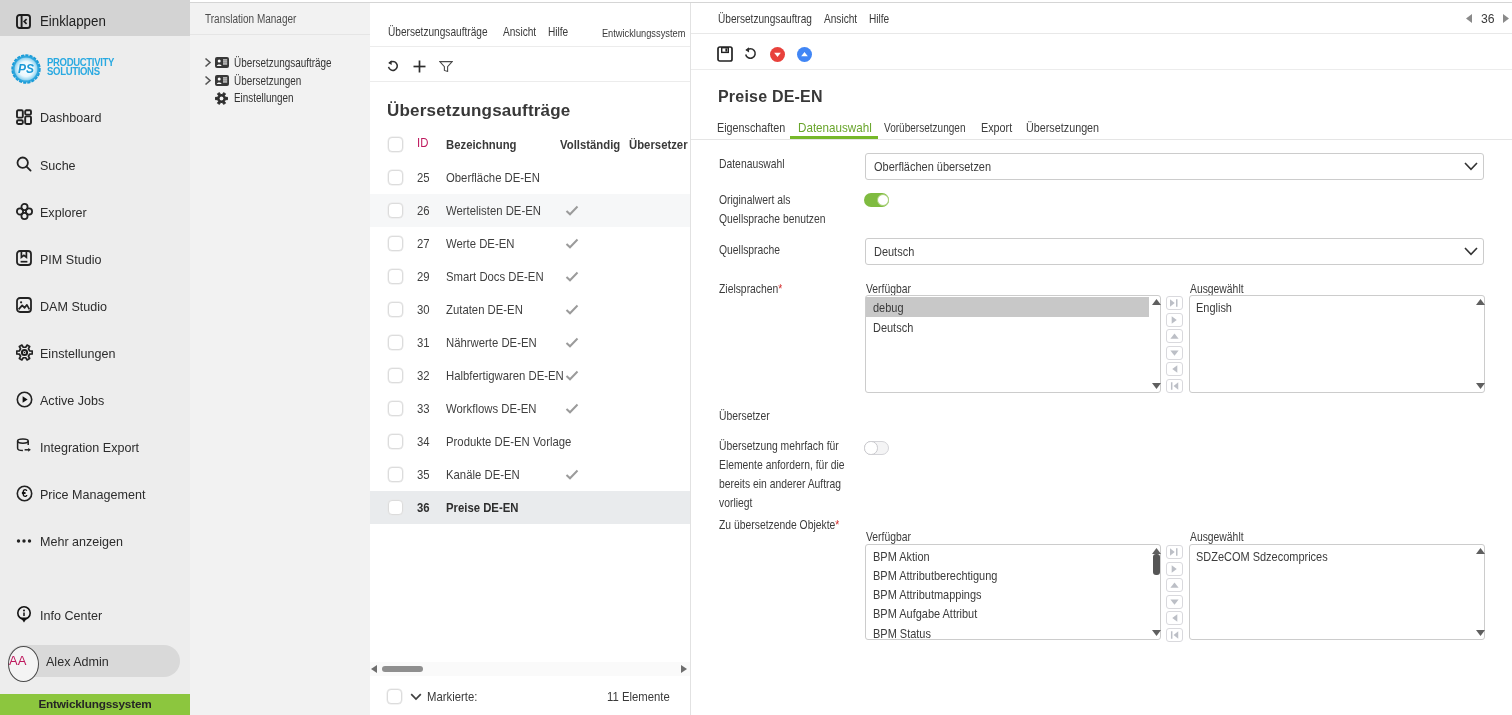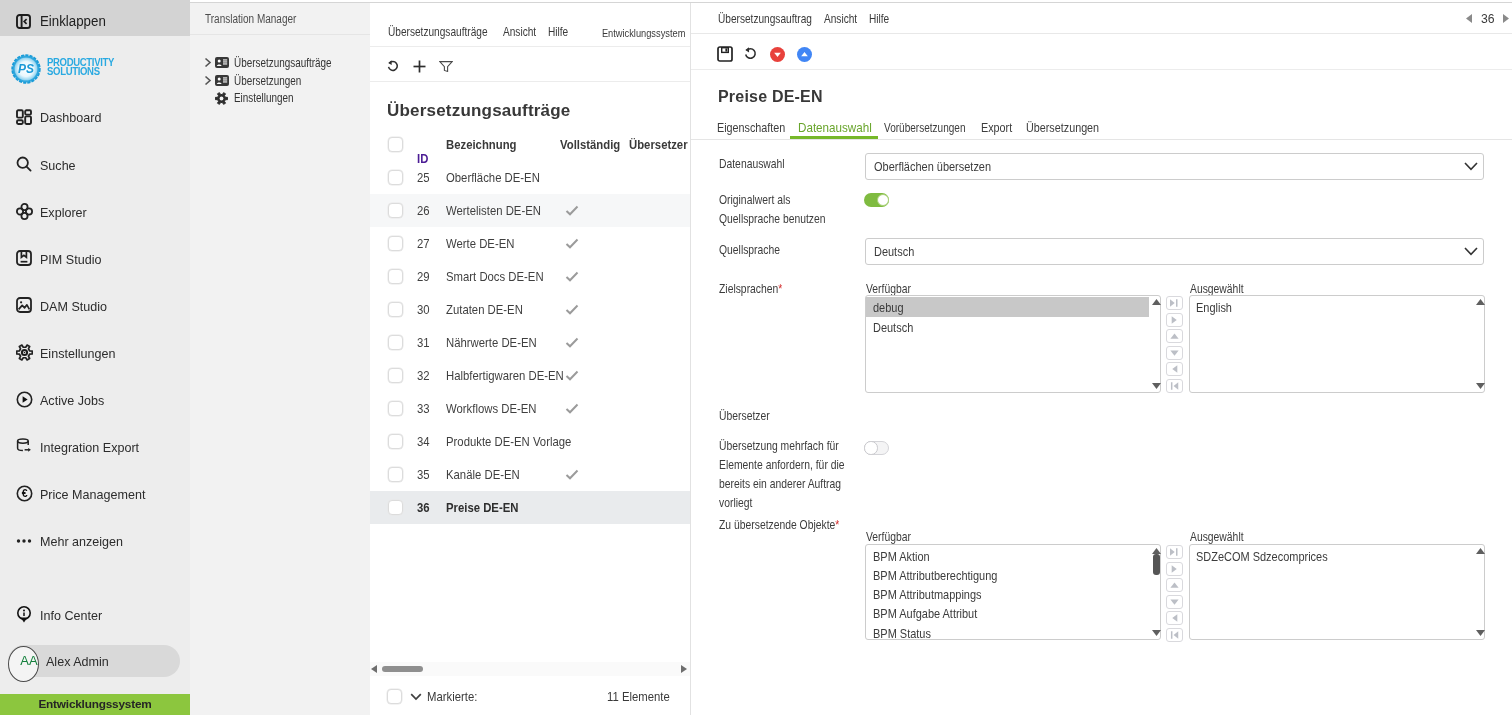--- a/index.html
+++ b/index.html
@@ -123,21 +123,21 @@
 
 <svg style="left:16px;top:606px" width="16" height="19" viewBox="0 0 16 19" fill="none">
     <circle cx="8" cy="7" r="6.2" stroke="#111" stroke-width="1.6"></circle>
     <path d="M4.6 11.6 L8 16.4 L11.4 11.6 Z" fill="#111"></path>
     <circle cx="8" cy="4.6" r="1" fill="#111"></circle>
     <line x1="8" y1="6.6" x2="8" y2="10" stroke="#111" stroke-width="1.5"></line>
   </svg>
 <div class="t s93" style="left:40px;top:607.5px;font-size:13.5px;color:#2c2c2c">Info Center</div>
 
 <div class="a" style="left:8px;top:645px;width:172px;height:32px;background:#d9d9d9;border-radius:16px"></div>
-<div class="a" style="left:8px;top:645.5px;width:31px;height:36px;background:#f4f4f4;border:1.3px solid #4a4a4a;border-radius:50%;text-align:right;font-size:13px;color:#15803d;line-height:28px;letter-spacing:0.2px">AA</div>
+<div class="a" style="left:8px;top:645.5px;width:31px;height:36px;background:#f4f4f4;border:1.3px solid #4a4a4a;border-radius:50%;text-align:left;font-size:13px;color:#be185d;line-height:28px;letter-spacing:0.2px">AA</div>
 <div class="t s93" style="left:46px;top:654px;font-size:13.5px;color:#2c2c2c">Alex Admin</div>
 
 <div class="a" style="left:0;top:694px;width:190px;height:21px;background:#8cc63e;text-align:center;font-size:11.8px;font-weight:bold;color:#252525;line-height:20px;letter-spacing:-0.2px">Entwicklungssystem</div>
 
 <div class="a" style="left:190px;top:3px;width:180px;height:712px;background:#f2f2f2"></div>
 <div class="a" style="left:190px;top:2px;width:1322px;height:1px;background:#d5d5d5"></div>
 <div class="t s80" style="left:205px;top:12px;font-size:12.5px;color:#4d4d4d">Translation Manager</div>
 <div class="a" style="left:190px;top:34px;width:180px;height:1px;background:#e5e5e5"></div>
 
 <svg style="left:204px;top:57px" width="8" height="11" viewBox="0 0 8 11" fill="none" stroke="#555" stroke-width="1.6">
@@ -185,21 +185,21 @@
     <line x1="0.5" y1="6.5" x2="12.5" y2="6.5"></line>
   </svg>
 <svg style="left:439px;top:61px" width="14" height="11" viewBox="0 0 14 11" fill="none" stroke="#4a4a4a" stroke-width="1.1">
     <path d="M0.8 0.6 H13.2 L8.6 5.6 V10.4 L5.4 9.4 V5.6 Z"></path>
   </svg>
 <div class="a" style="left:370px;top:81px;width:320px;height:1px;background:#ececec"></div>
 
 <div class="t" style="left:387px;top:100.5px;font-size:17px;line-height:20px;font-weight:bold;color:#383838;letter-spacing:0.2px">Übersetzungsaufträge</div>
 
 <div class="cb" style="left:388px;top:137px"></div>
-<div class="t s93" style="left:417px;top:152px;font-size:12.2px;font-weight:bold;color:#4c1d95">ID</div>
+<div class="t s93" style="left:417px;top:136px;font-size:12.2px;font-weight:normal;color:#be185d">ID</div>
 <div class="t s93" style="left:446px;top:138px;font-size:12.2px;font-weight:bold;color:#3a3a3a">Bezeichnung</div>
 <div class="t s93" style="left:560px;top:138px;font-size:12.2px;font-weight:bold;color:#3a3a3a">Vollständig</div>
 <div class="t s93" style="left:629px;top:138px;font-size:12.2px;font-weight:bold;color:#3a3a3a">Übersetzer</div>
 
 <div class="a" style="left:370px;top:194px;width:320px;height:33px;background:#f6f7f8"></div>
 <div class="a" style="left:370px;top:491px;width:320px;height:33px;background:#e9ebed"></div>
 <div class="cb" style="left:388px;top:170px"></div>
 <div class="t row-txt s93" style="left:417px;top:171px">25</div>
 <div class="t row-txt s93" style="left:446px;top:171px">Oberfläche DE-EN</div>
 <div class="cb" style="left:388px;top:203px"></div>

